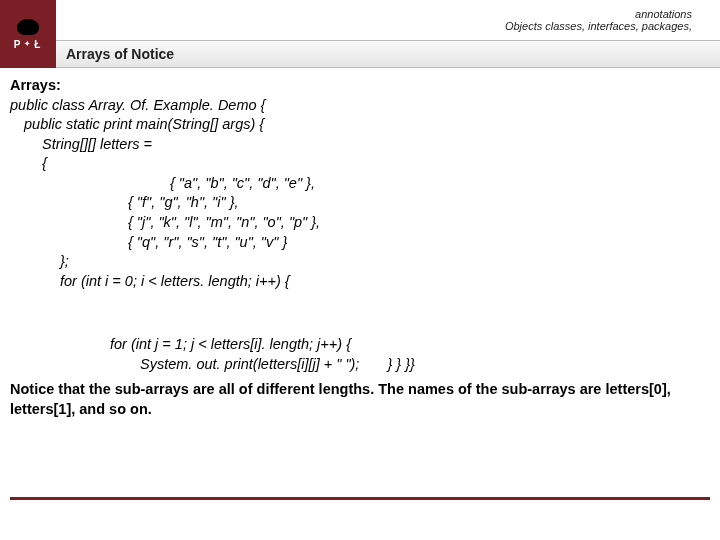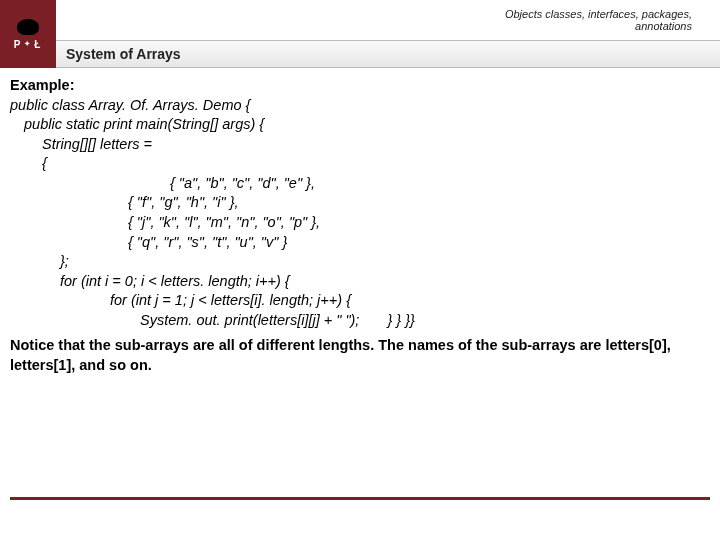--- a/index.html
+++ b/index.html
@@ -78,21 +78,21 @@
     font-size: 14.5px;
     line-height: 1.35;
   }
   .bold { font-weight: bold; }
   .italic { font-style: italic; }
   .ind1 { padding-left: 14px; }
   .ind2 { padding-left: 32px; }
   .ind3 { padding-left: 50px; }
   .ind6 { padding-left: 160px; }
   .ind4b { padding-left: 118px; }
-  .ind5b { padding-left: 100px; }
+  .ind5b { padding-left: 100px; margin-top: 44px; }
   .ind6b { padding-left: 130px; }
   .close-braces { display: inline; padding-left: 24px; }
   .footer-line {
     position: absolute;
     left: 10px;
     right: 10px;
     bottom: 40px;
     height: 3px;
     background: #7a1f26;
   }
@@ -105,33 +105,33 @@
     <div class="logo-eagle"></div>
     <div class="logo-text">
       <span>P</span>
       <span class="mid">✦</span>
       <span>Ł</span>
     </div>
   </div>
   <div class="header-right">
     <div class="breadcrumb-row">
       <div>
+        <div>annotations</div>
         <div>Objects classes, interfaces, packages,</div>
-        <div>annotations</div>
       </div>
     </div>
     <div class="title-row">
-      <span>System of Arrays</span>
+      <span>Arrays of Notice</span>
     </div>
   </div>
 </div>
 
 <div class="content">
-  <div class="bold">Example:</div>
-  <div class="italic">public class Array. Of. Arrays. Demo {</div>
+  <div class="bold">Arrays:</div>
+  <div class="italic">public class Array. Of. Example. Demo {</div>
   <div class="italic ind1">public static print main(String[] args) {</div>
   <div class="italic ind2">String[][] letters =</div>
   <div class="italic ind2">{</div>
   <div class="italic ind6">{ "a", "b", "c", "d", "e" },</div>
   <div class="italic ind4b">{ "f", "g", "h", "i" },</div>
   <div class="italic ind4b">{ "j", "k", "l", "m", "n", "o", "p" },</div>
   <div class="italic ind4b">{ "q", "r", "s", "t", "u", "v" }</div>
   <div class="italic ind3">};</div>
   <div class="italic ind3">for (int i = 0; i &lt; letters. length; i++) {</div>
   <div class="italic ind5b">for (int j = 1; j &lt; letters[i]. length; j++) {</div>

